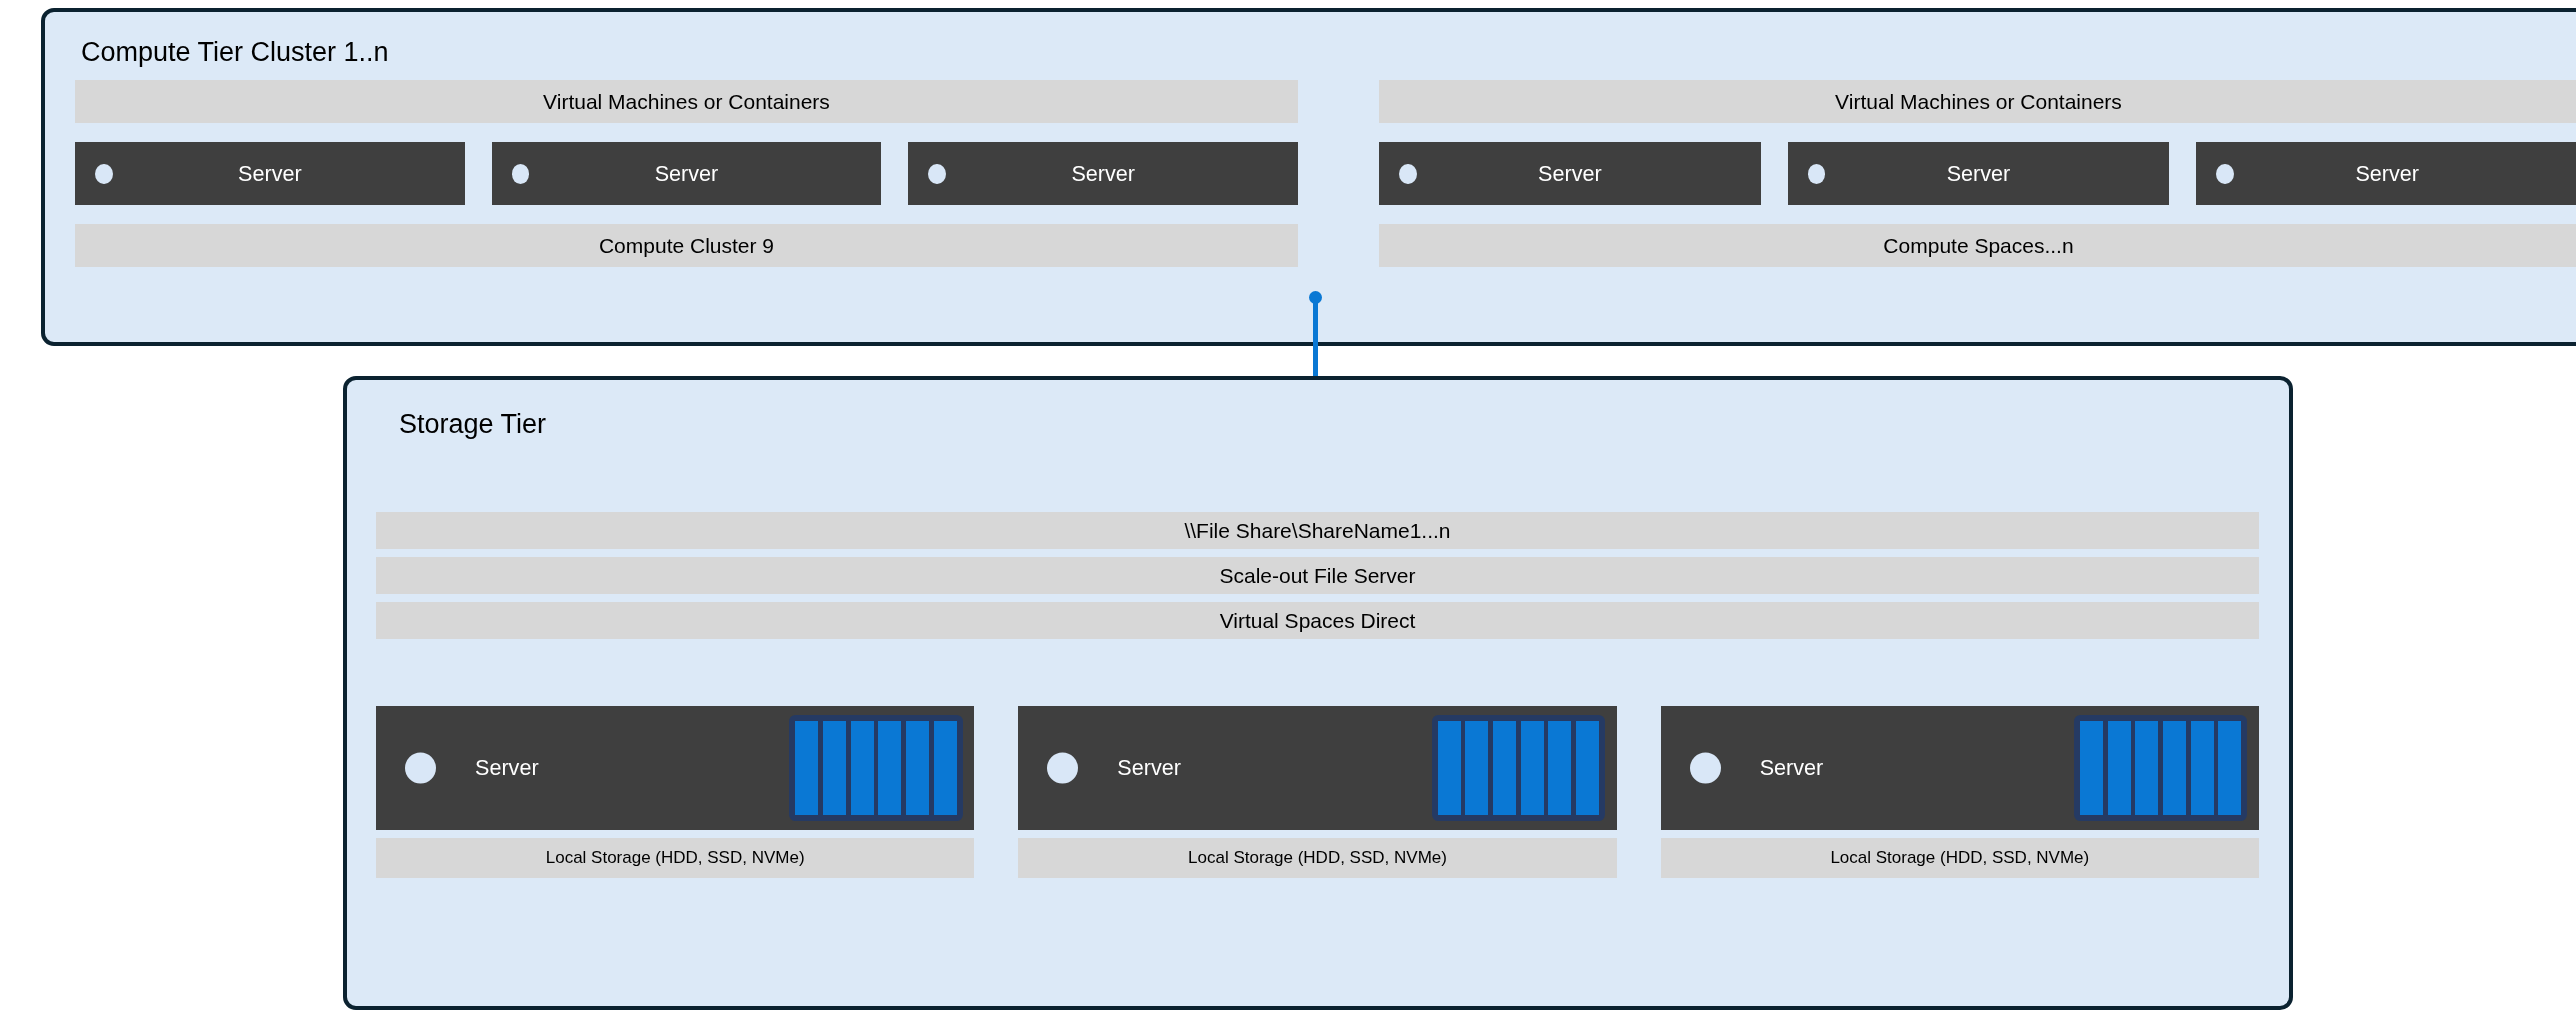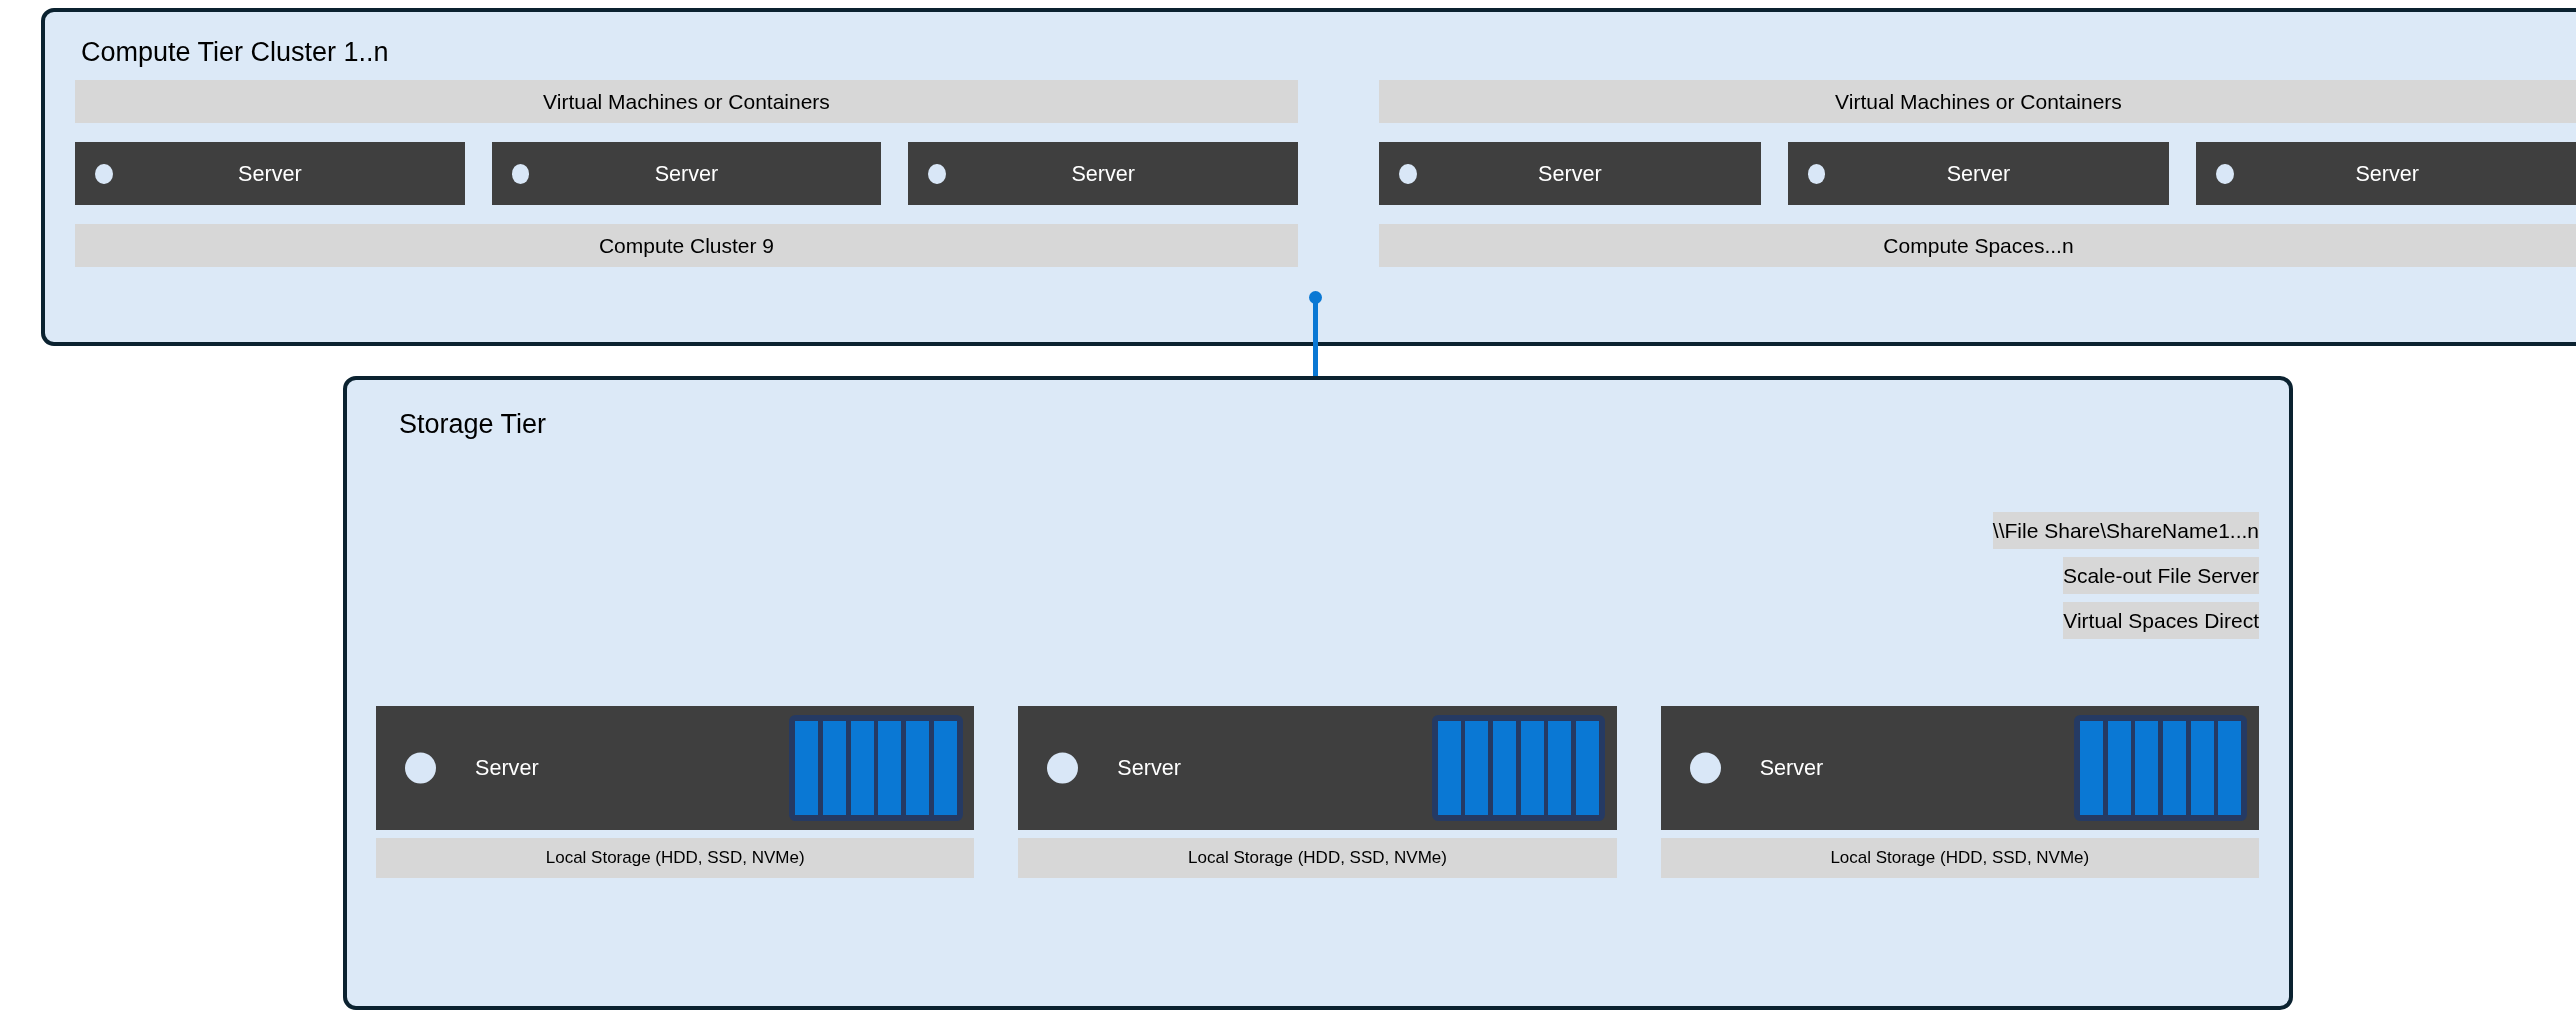--- a/index.html
+++ b/index.html
@@ -172,21 +172,20 @@
 
   
   .storage-rows {
     position: absolute;
     left: 29px;
     top: 132px;
     width: 1883px;
     display: flex;
     flex-direction: column;
     gap: 8.2px;
-    align-items: flex-end;
   }
 
   .storage-rows .grey-bar {
     height: 37px;
     font-size: 21px;
   }
 
   .storage-servers {
     position: absolute;
     left: 29px;

